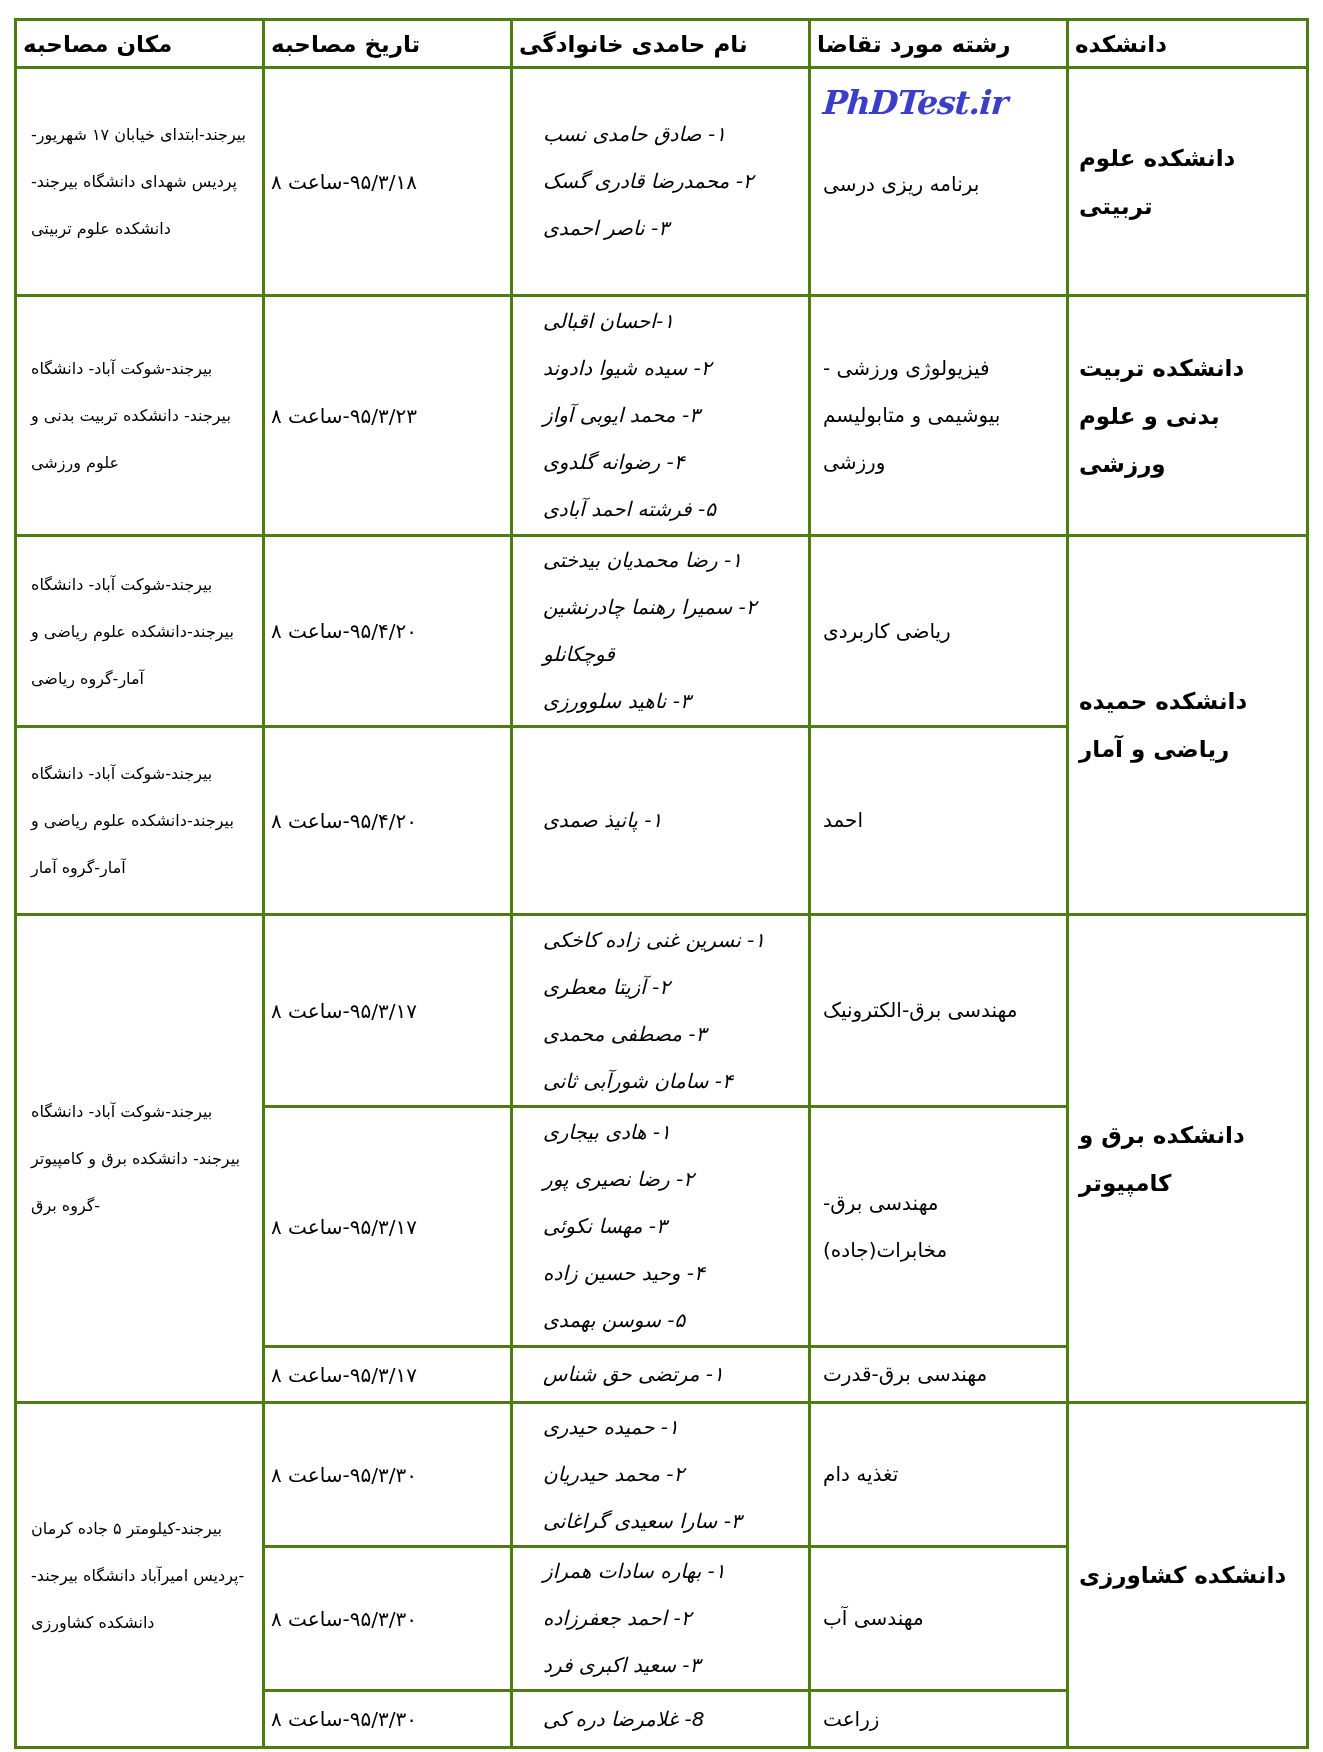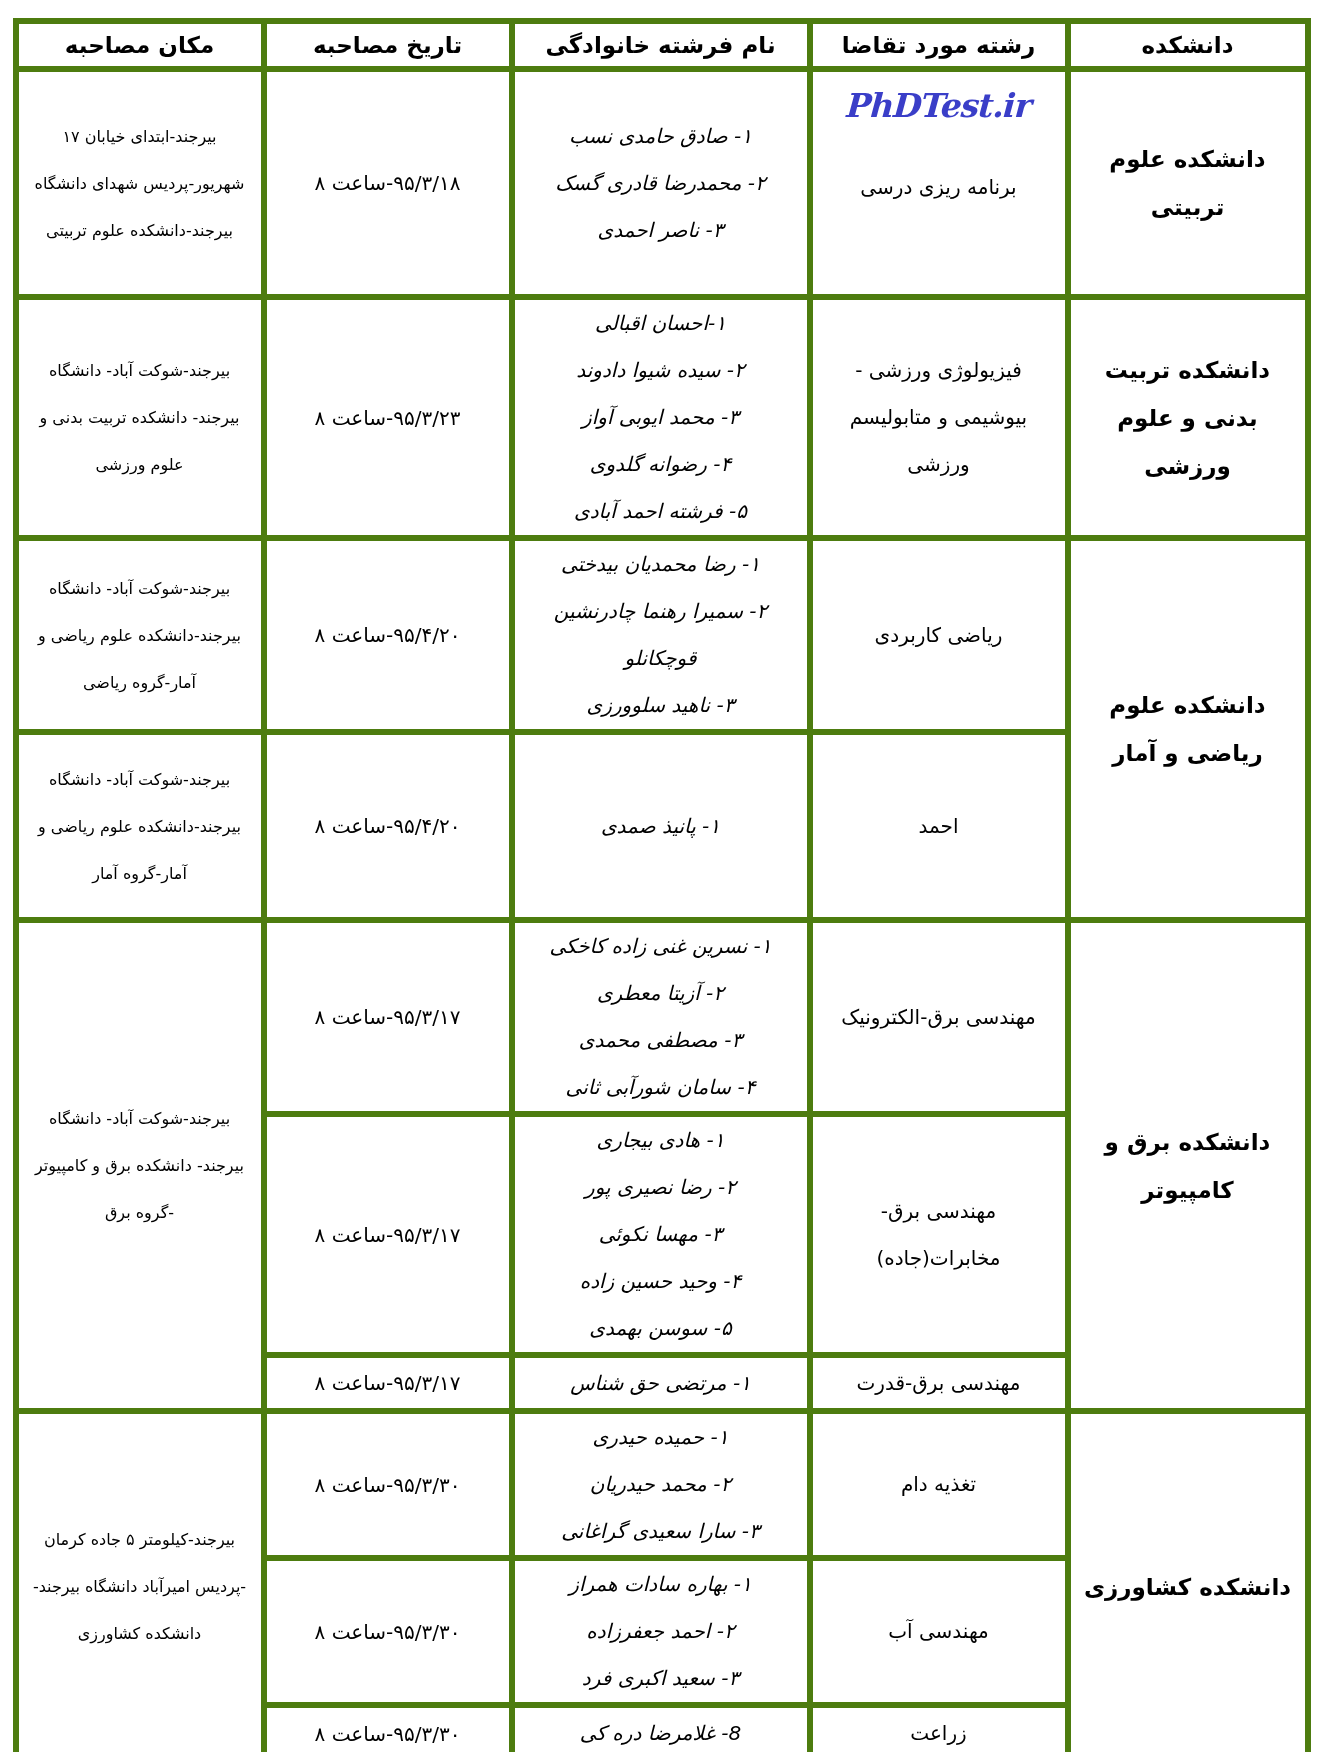--- a/index.html
+++ b/index.html
@@ -19,22 +19,22 @@
     table-layout: fixed;
     border: 3px solid #1b1b1b;
   }
   col.c-faculty  { width: 240px; }
   col.c-field    { width: 258px; }
   col.c-names    { width: 298px; }
   col.c-date     { width: 248px; }
   col.c-location { width: 248px; }
 
   th, td {
-    border: 6px solid #4d7c0f;
-    text-align: center;
+    border: 3px solid #4d7c0f;
+    text-align: left;
     vertical-align: middle;
     padding: 2px 6px;
     overflow: hidden;
   }
   thead tr { height: 48px; }
   th {
     font-size: 23px;
     font-weight: bold;
     white-space: nowrap;
   }
@@ -104,21 +104,21 @@
     <col class="c-faculty">
     <col class="c-field">
     <col class="c-names">
     <col class="c-date">
     <col class="c-location">
   </colgroup>
   <thead>
     <tr>
         <th class="c-faculty">دانشکده</th>
         <th class="c-field">رشته مورد تقاضا</th>
-        <th class="c-names">نام فرشته خانوادگی</th>
+        <th class="c-names">نام حامدی خانوادگی</th>
         <th class="c-date">تاریخ مصاحبه</th>
         <th class="c-location">مکان مصاحبه</th>
       </tr>
   </thead>
   <tbody>
       <tr>
         <td class="c-faculty">
           <div class="cell-text">دانشکده علوم تربیتی</div>
         </td>
         <td class="c-field has-wm">
@@ -153,21 +153,21 @@
         </td>
         <td class="c-date">
           <div class="cell-text">۹۵/۳/۲۳-ساعت ۸</div>
         </td>
         <td class="c-location">
           <div class="cell-text">بیرجند-شوکت آباد- دانشگاه بیرجند- دانشکده تربیت بدنی و علوم ورزشی</div>
         </td>
       </tr>
       <tr>
         <td class="c-faculty" rowspan="2">
-          <div class="cell-text">دانشکده علوم ریاضی و آمار</div>
+          <div class="cell-text">دانشکده حمیده ریاضی و آمار</div>
         </td>
         <td class="c-field">
           <div class="cell-text">ریاضی کاربردی</div>
         </td>
         <td class="c-names">
           <div class="name-line">۱- رضا محمدیان بیدختی</div>
           <div class="name-line">۲- سمیرا رهنما چادرنشین قوچکانلو</div>
           <div class="name-line">۳- ناهید سلوورزی</div>
         </td>
         <td class="c-date">

